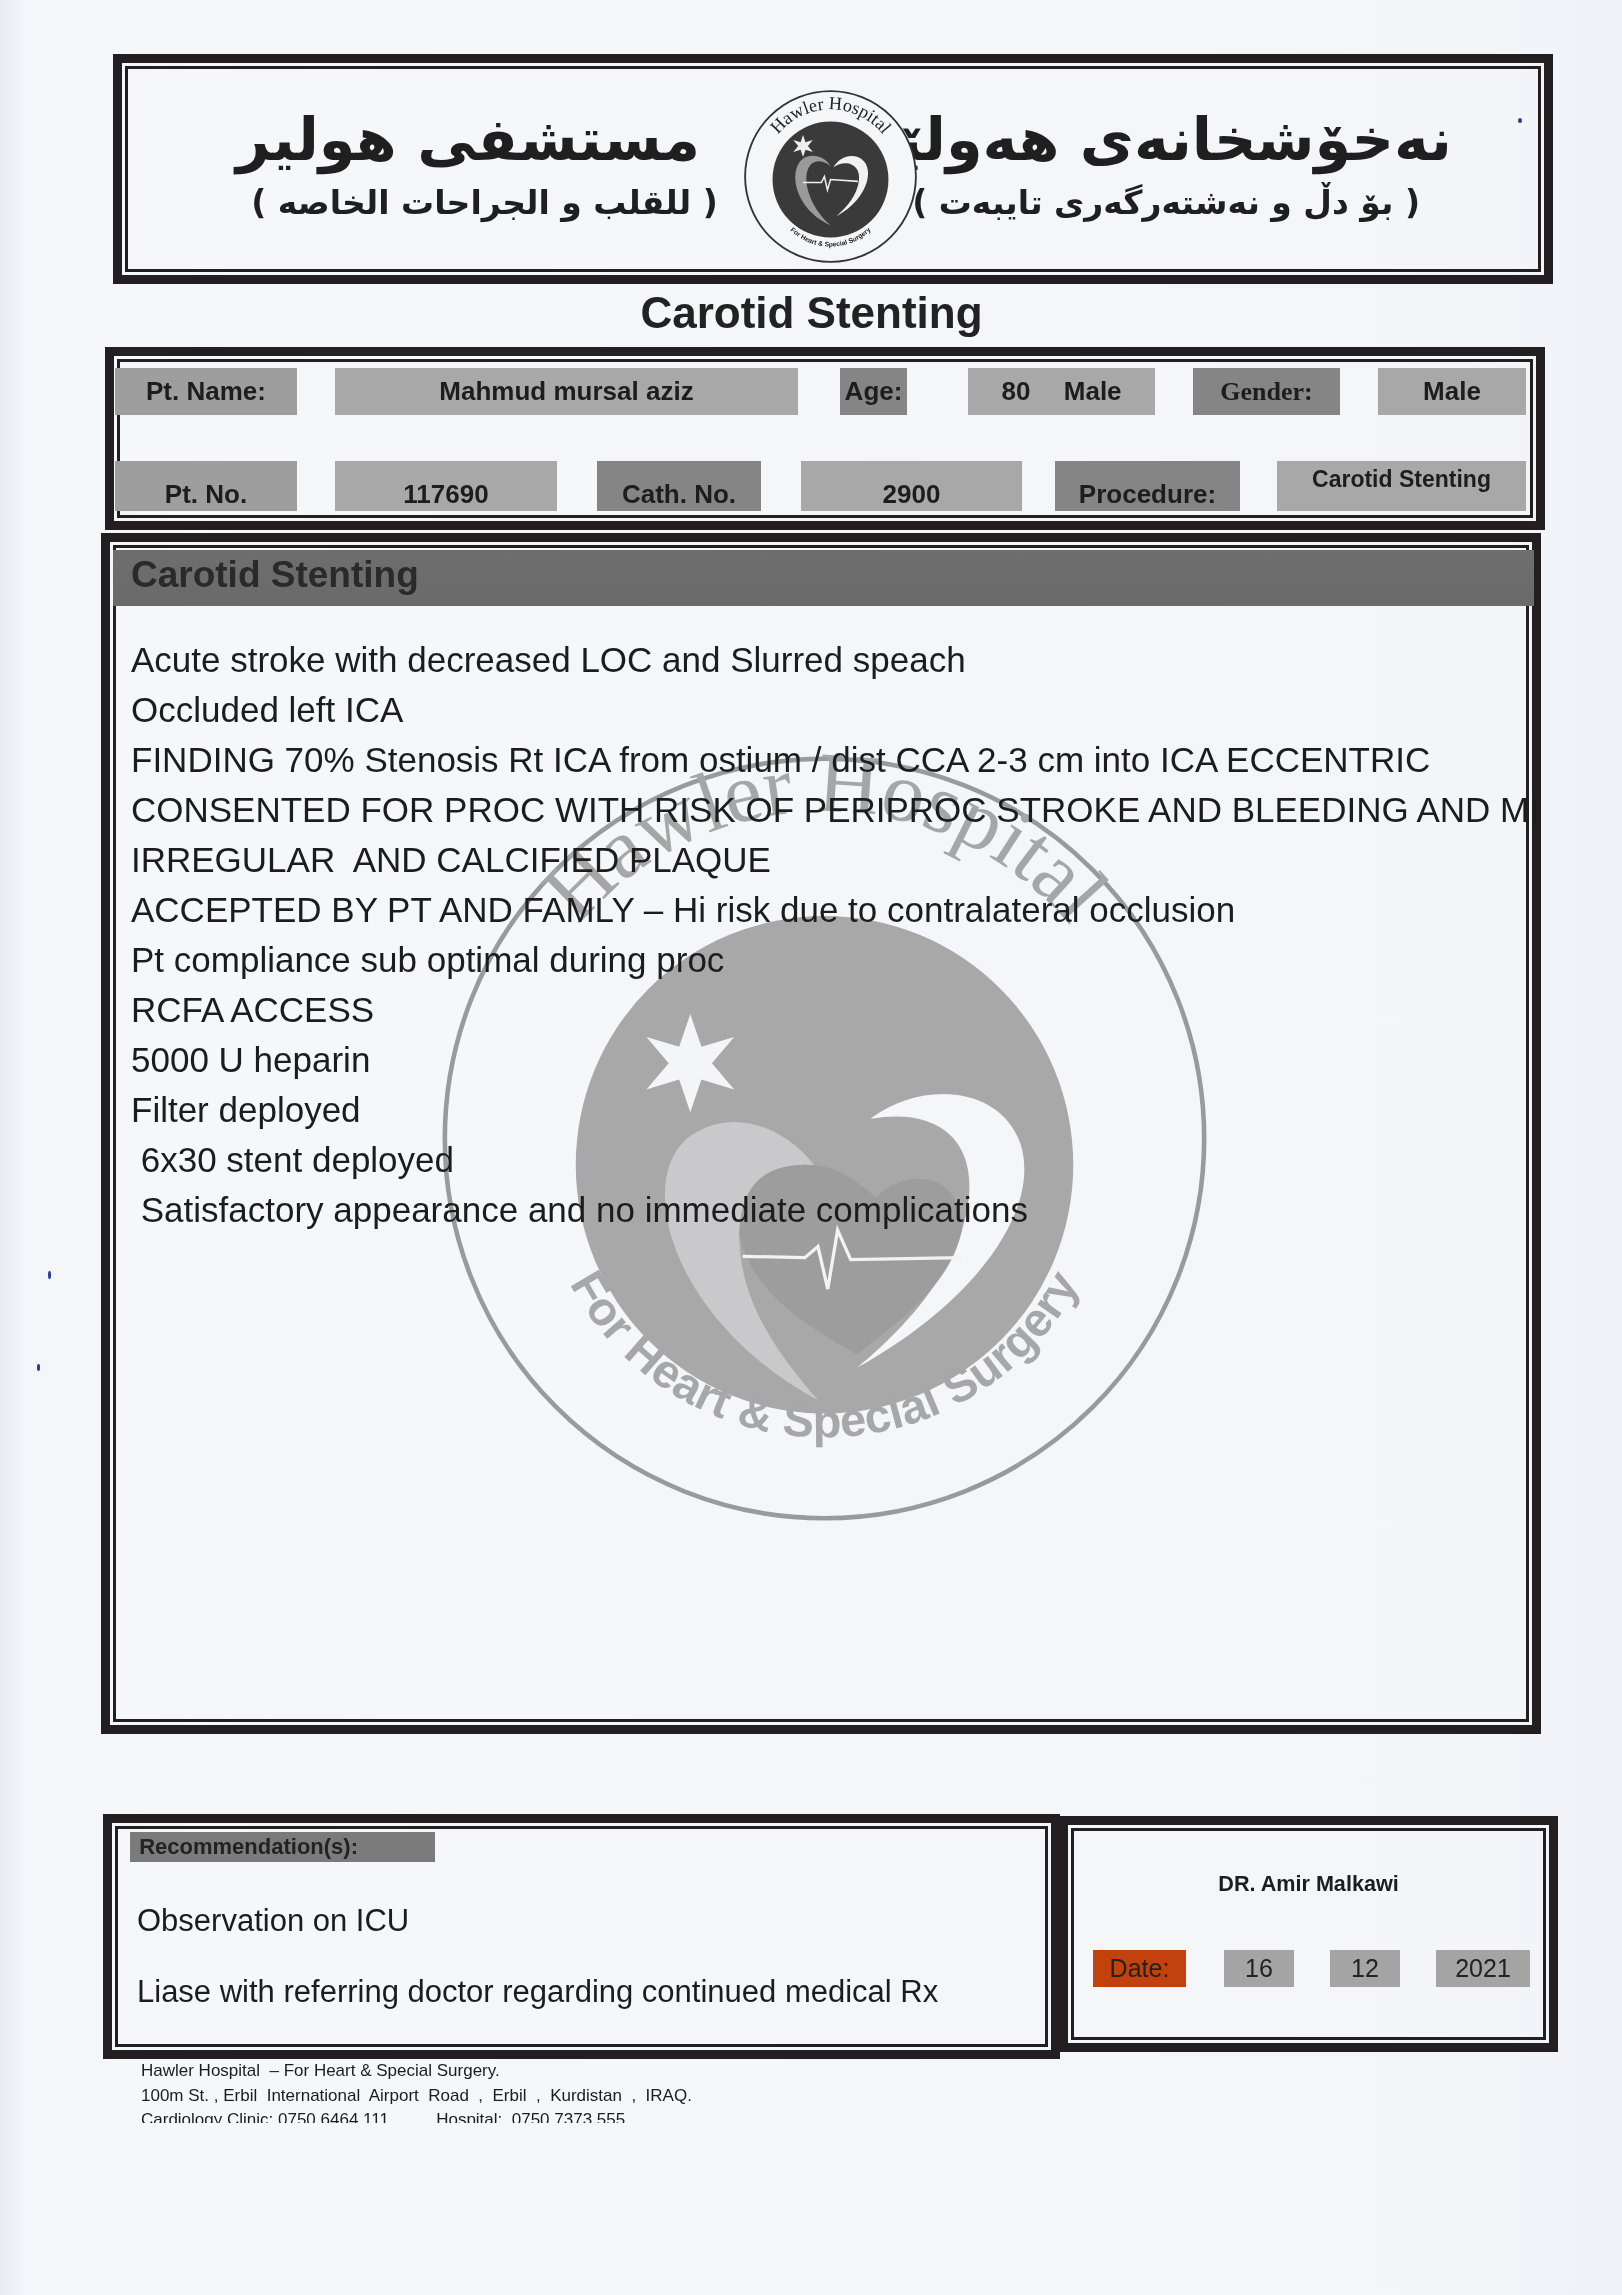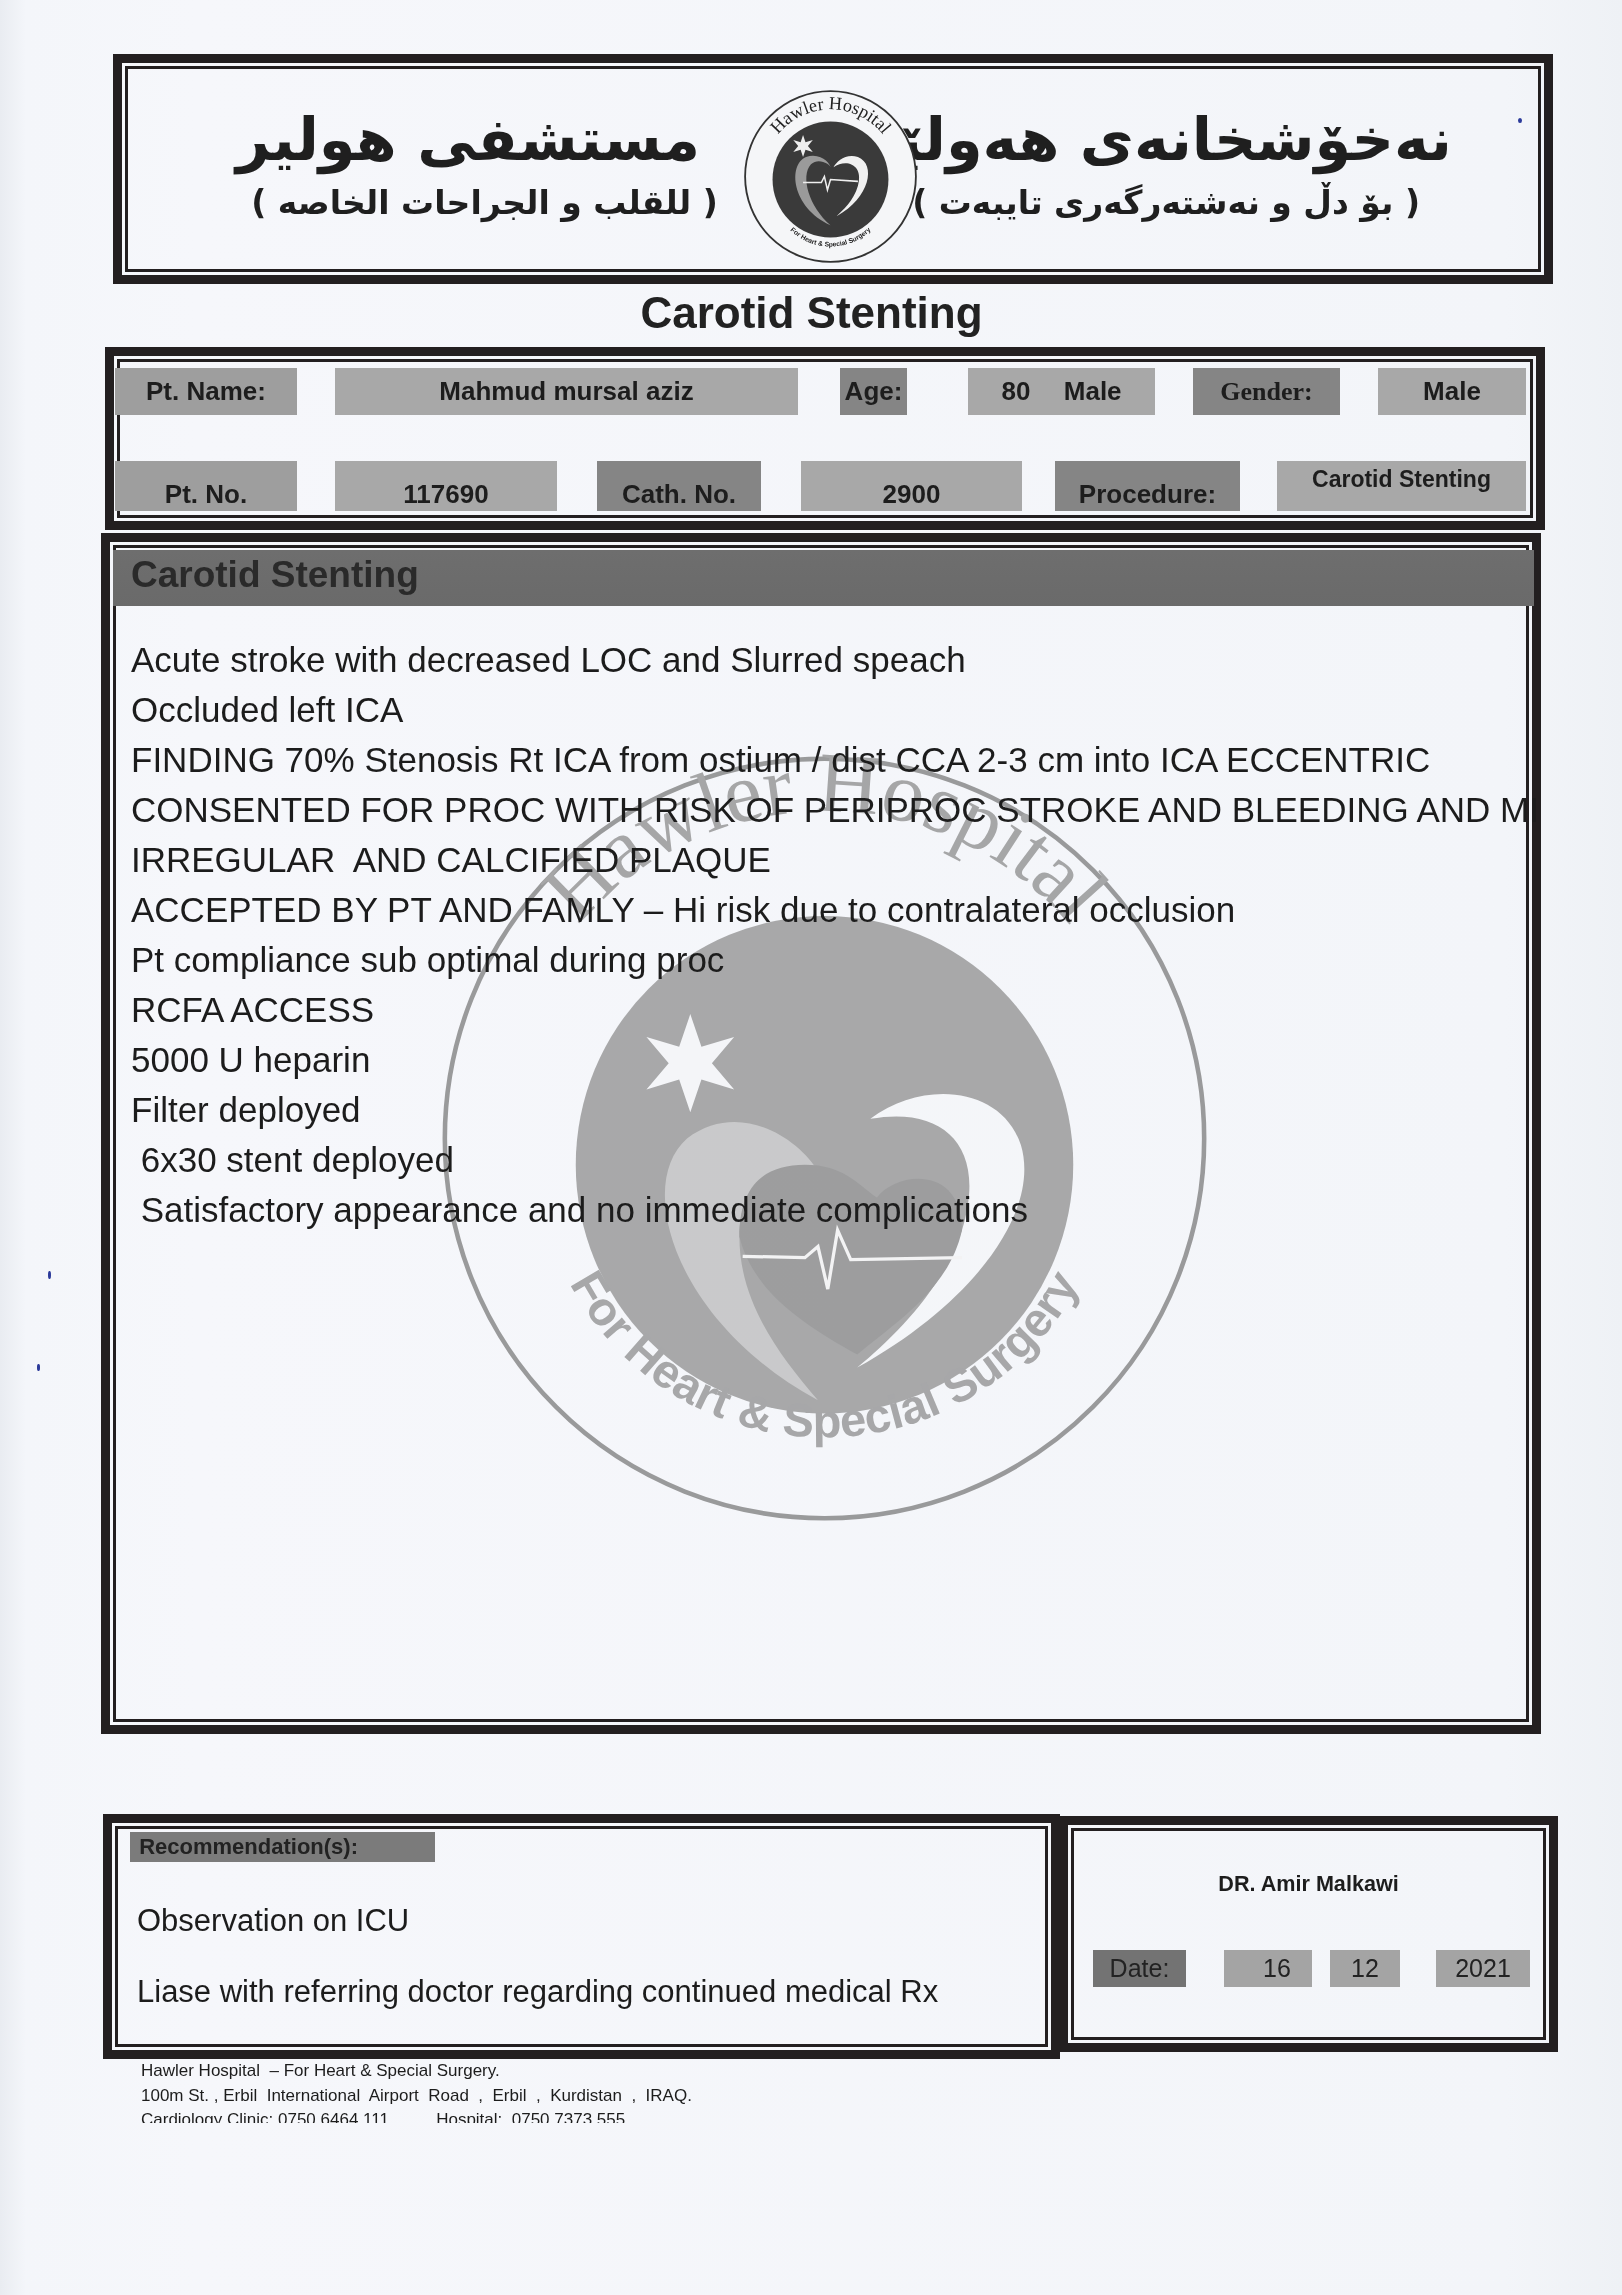--- a/index.html
+++ b/index.html
@@ -26,21 +26,21 @@
   .section-title{position:absolute;left:131px;top:554px;font-size:37px;font-weight:bold;color:#2a2a2a;}
   .notes{position:absolute;left:131px;top:635px;font-size:35px;line-height:50px;color:#1c1c1c;z-index:3;}
   .notes div{white-space:pre;}
   .watermark{position:absolute;left:399px;top:713px;width:851px;height:851px;z-index:2;opacity:.72;}
   .rec{left:103px;top:1814px;width:957px;height:245px;}
   .sig{left:1059px;top:1816px;width:499px;height:236px;}
   .rec-label{position:absolute;left:130px;top:1832px;width:305px;height:30px;background:#7b7b7b;font-size:22px;font-weight:bold;color:#222;padding-left:9.2px;box-sizing:border-box;line-height:30px;}
   .rec-item{position:absolute;left:137px;font-size:31px;color:#1c1c1c;white-space:nowrap;}
   .doctor{position:absolute;left:1047px;width:523px;top:1871px;text-align:center;font-size:21.6px;font-weight:bold;color:#1d1d1d;}
   .dcell{position:absolute;top:1950px;height:37px;background:#a4a4a4;color:#222;font-size:25px;display:flex;align-items:center;justify-content:center;}
-  .dcell.dark{background:#737373;}
+  .dcell.dark{background:#c2410c;}
   .footer{position:absolute;left:141px;font-size:17px;color:#1c1c1c;white-space:pre;}
   .speck{position:absolute;background:#2b3a9a;border-radius:50%;}
 </style>
 </head>
 <body>
 
 <div class="paper"></div>
 
 <div class="dblbox hdr"></div>
 <div class="arabic ar-title-l">مستشفى هولير</div>
@@ -119,21 +119,21 @@
 </div>
 
 <div class="dblbox rec"></div>
 <div class="rec-label">Recommendation(s):</div>
 <div class="rec-item" style="top:1903px;">Observation on ICU</div>
 <div class="rec-item" style="top:1974px;">Liase with referring doctor regarding continued medical Rx</div>
 
 <div class="dblbox sig"></div>
 <div class="doctor">DR. Amir Malkawi</div>
 <div class="dcell dark" style="left:1093px;width:93px;">Date:</div>
-<div class="dcell" style="left:1224px;width:70px;padding-left:18px;">16</div>
+<div class="dcell" style="left:1224px;width:70px;">16</div>
 <div class="dcell" style="left:1330px;width:70px;">12</div>
 <div class="dcell" style="left:1436px;width:94px;">2021</div>
 
 <div class="footer" style="top:2061px;">Hawler Hospital  – For Heart &amp; Special Surgery.</div>
 <div class="footer" style="top:2086px;">100m St. , Erbil  International  Airport  Road  ,  Erbil  ,  Kurdistan  ,  IRAQ.</div>
 <div class="footer" style="top:2110px;height:13px;overflow:hidden;">Cardiology Clinic: 0750 6464 111          Hospital:  0750 7373 555</div>
 
 <div class="speck" style="left:1518px;top:118px;width:3.9px;height:5.2px;"></div>
 <div class="speck" style="left:48px;top:1271px;width:2.6px;height:7.9px;"></div>
 <div class="speck" style="left:37px;top:1364px;width:2.6px;height:6.5px;"></div>

